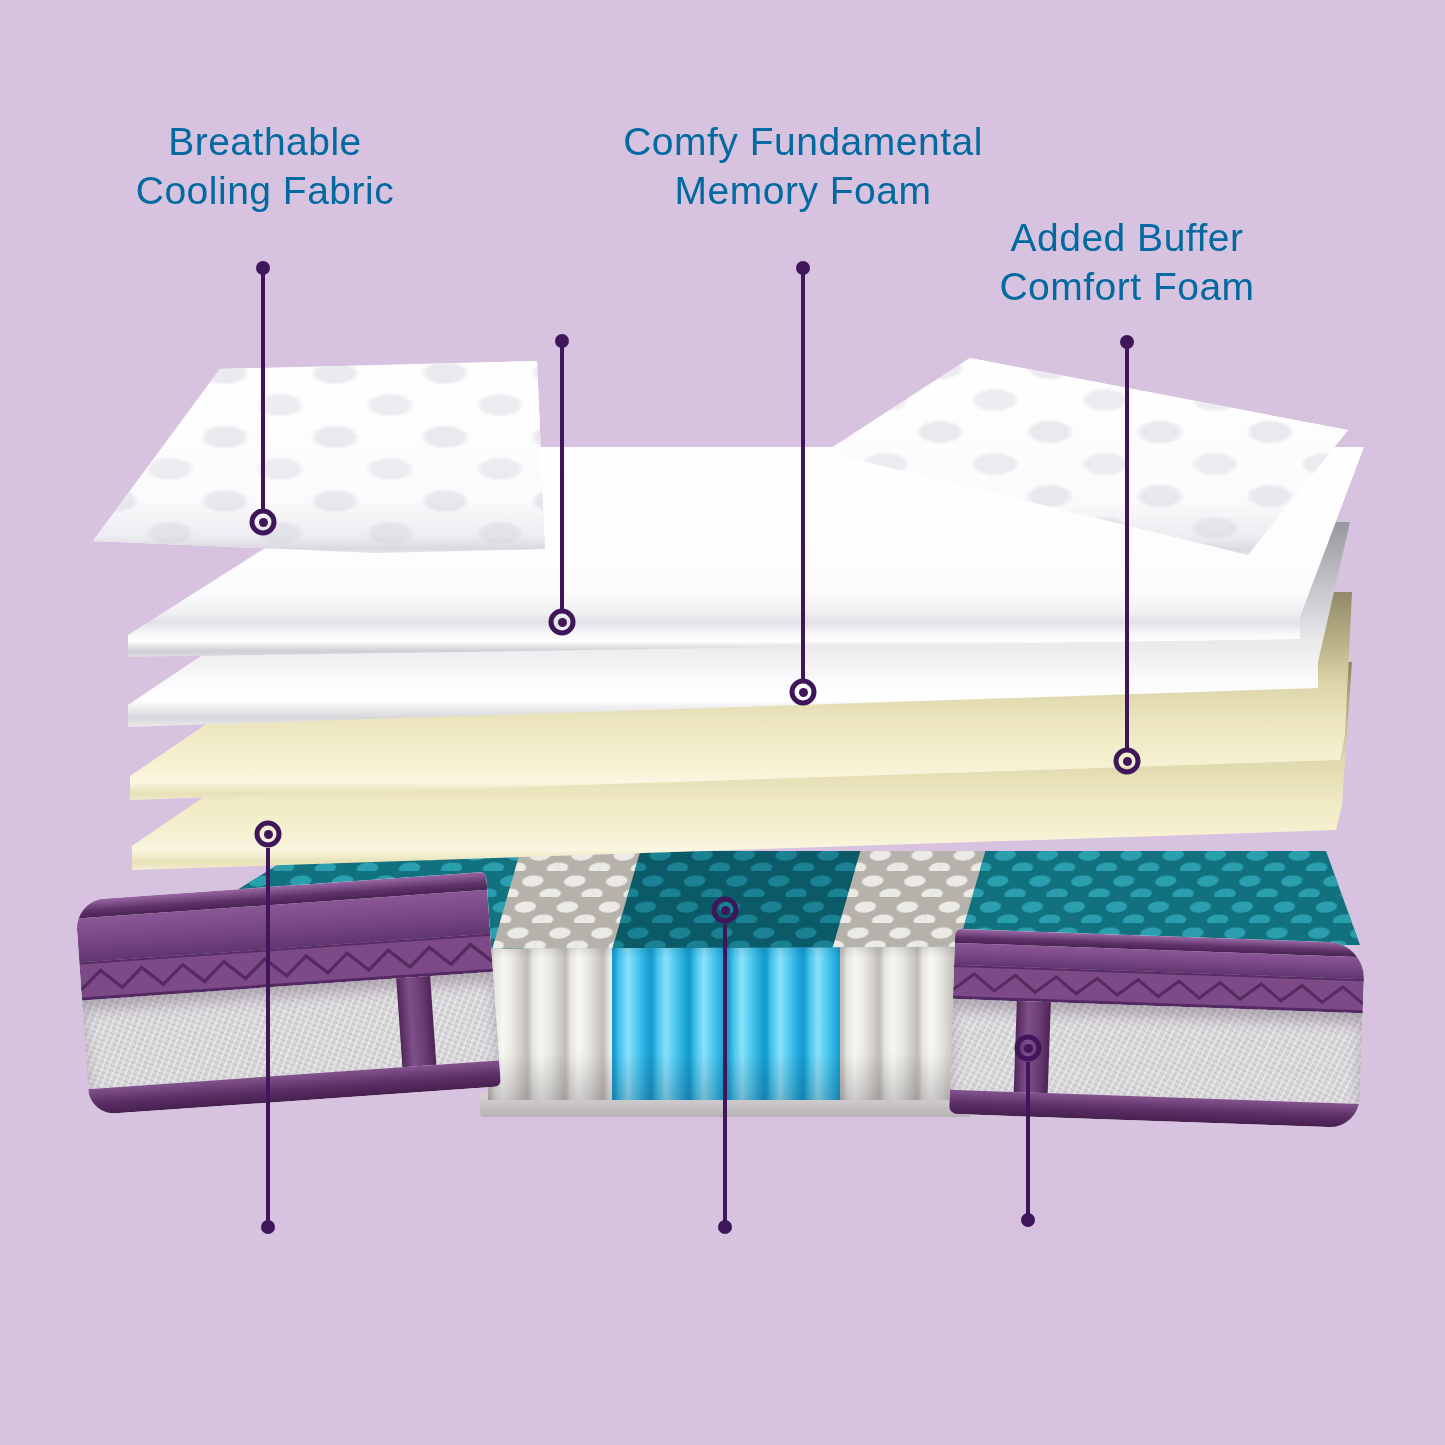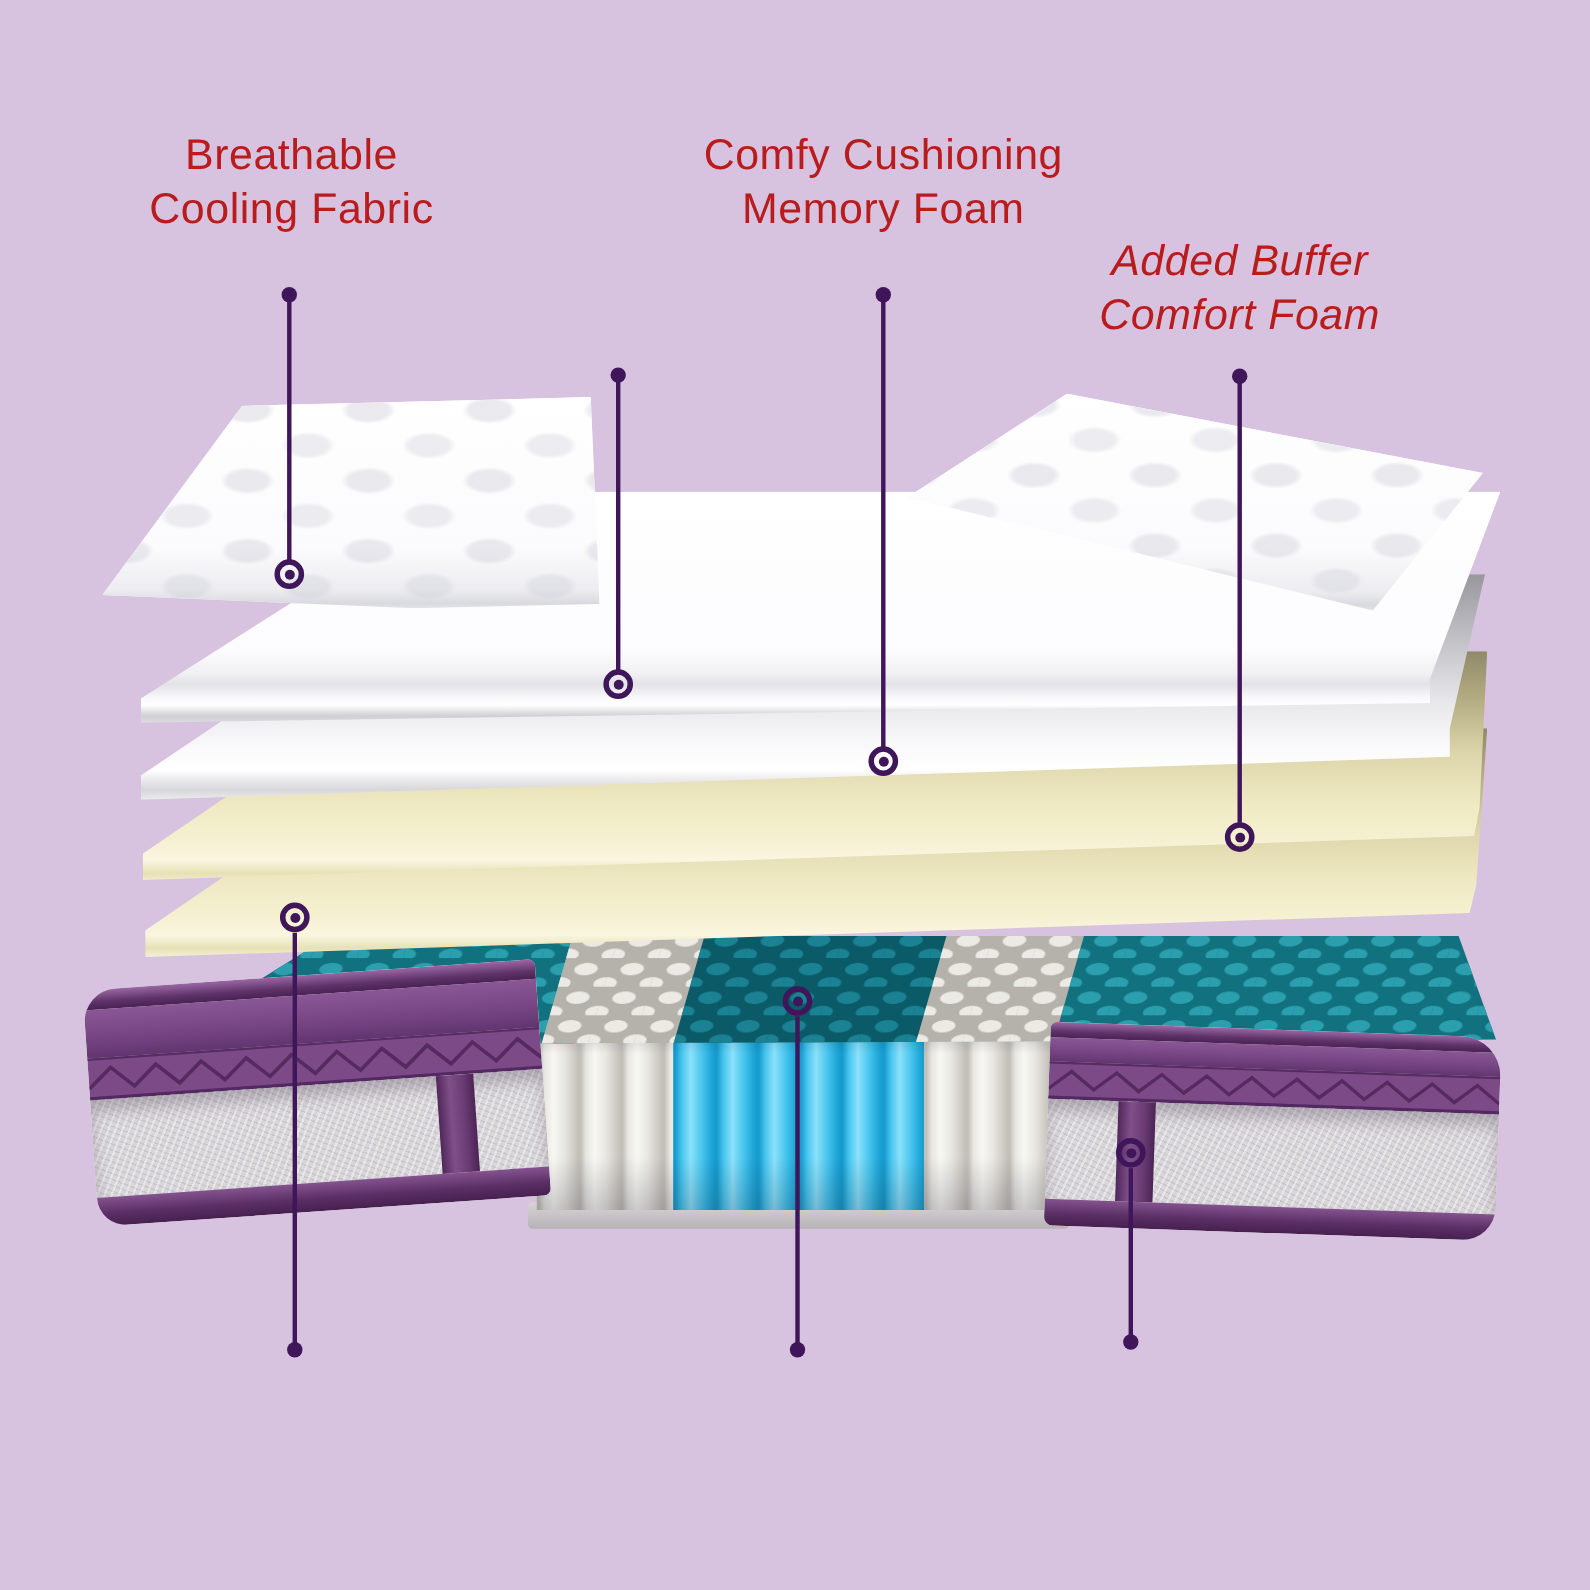--- a/index.html
+++ b/index.html
@@ -76,21 +76,21 @@
   .panel{position:absolute;left:0;right:0;background-color:#d8d6d9;background-image:
       repeating-linear-gradient(115deg,rgba(255,255,255,.40) 0 2px,rgba(255,255,255,0) 2px 6px),
       repeating-linear-gradient(25deg,rgba(120,112,125,.14) 0 1.5px,rgba(0,0,0,0) 1.5px 5px);
     box-shadow:inset 0 10px 14px rgba(60,40,70,.28);}
   .strap{position:absolute;top:0;bottom:0;width:34px;
     background:linear-gradient(90deg,#50275a,#7f4f8a 35%,#6a3c74 70%,#4d2456);}
   .piping-bot{position:absolute;left:0;right:0;bottom:0;background:linear-gradient(180deg,#84538f,#5b2f66 55%,#47204f);}
 
   
   .callout-label{position:absolute;width:400px;text-align:center;font-size:39px;line-height:1.25;
-    font-weight:500;color:#b91c1c;white-space:pre-line;letter-spacing:.5px;}
+    font-weight:500;color:#0369a1;white-space:pre-line;letter-spacing:.5px;}
   .vline{position:absolute;width:4px;background:#3f1659;transform:translateX(-50%);}
   .cdot{position:absolute;width:14px;height:14px;border-radius:50%;background:#3f1659;transform:translate(-50%,-50%);}
   .ring{position:absolute;width:27px;height:27px;border:5px solid #3f1659;border-radius:50%;transform:translate(-50%,-50%);}
   .ring-dot{position:absolute;left:50%;top:50%;width:9px;height:9px;border-radius:50%;background:#3f1659;transform:translate(-50%,-50%);}
   .anno{z-index:10;}
 </style>
 </head>
 <body>
 
 <div class="canvas">
@@ -160,29 +160,29 @@
   <span class="ring anno" style="left:263px;top:522px;">
       <span class="ring-dot"></span>
     </span>
 
   <span class="cdot anno" style="left:562px;top:341px;"></span>
   <div class="vline anno" style="left:562px;top:341px;height:270px;"></div>
   <span class="ring anno" style="left:562px;top:622px;">
       <span class="ring-dot"></span>
     </span>
 
-  <div class="callout-label anno" style="left:603px;top:118px;">Comfy Cushioning
+  <div class="callout-label anno" style="left:603px;top:118px;">Comfy Fundamental
 Memory Foam</div>
   <span class="cdot anno" style="left:803px;top:268px;"></span>
   <div class="vline anno" style="left:803px;top:268px;height:412px;"></div>
   <span class="ring anno" style="left:803px;top:692px;">
       <span class="ring-dot"></span>
     </span>
 
-  <div class="callout-label anno" style="left:927px;top:214px;font-style:italic;">Added Buffer
+  <div class="callout-label anno" style="left:927px;top:214px;">Added Buffer
 Comfort Foam</div>
   <span class="cdot anno" style="left:1127px;top:342px;"></span>
   <div class="vline anno" style="left:1127px;top:342px;height:406px;"></div>
   <span class="ring anno" style="left:1127px;top:761px;">
       <span class="ring-dot"></span>
     </span>
 
   <span class="ring anno" style="left:268px;top:834px;">
       <span class="ring-dot"></span>
     </span>

